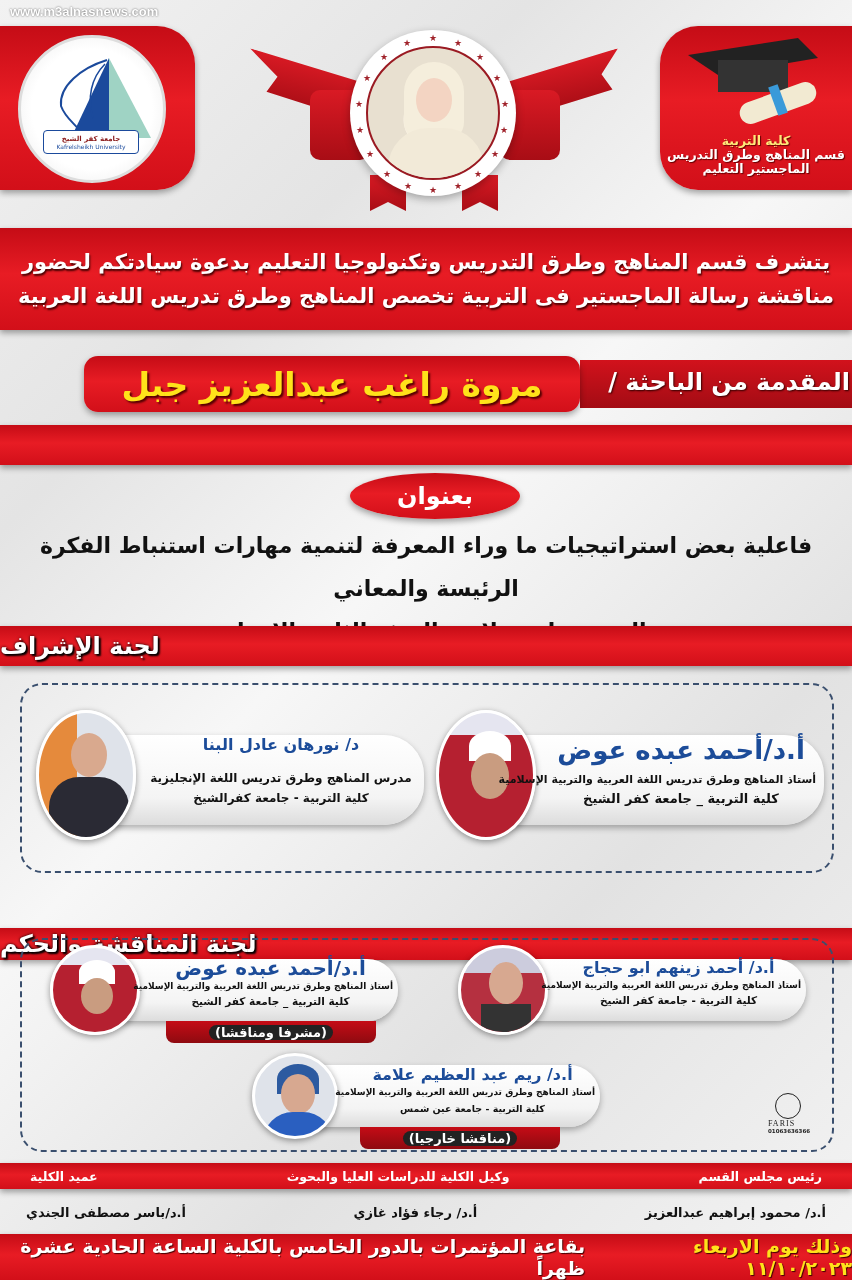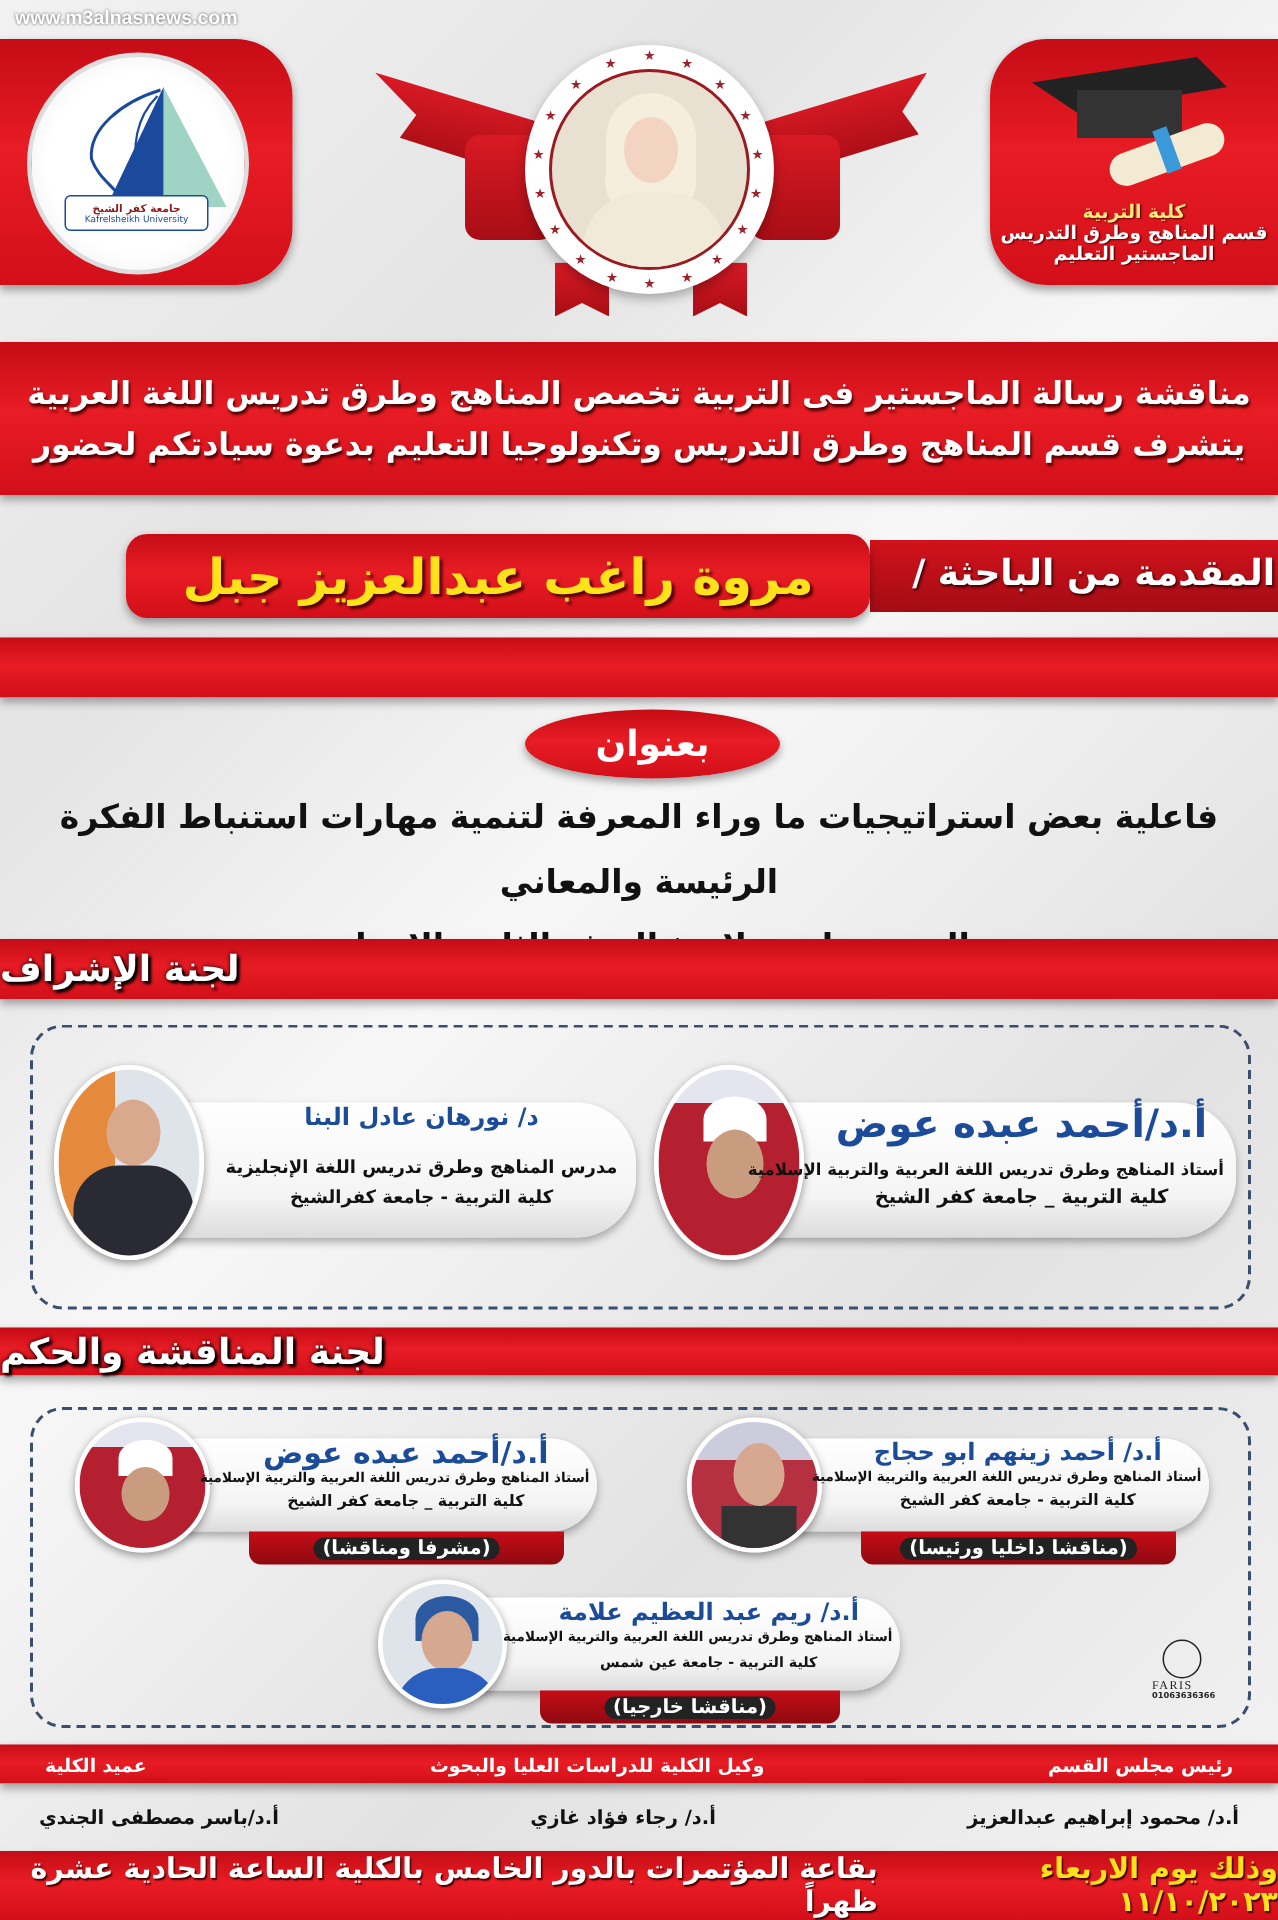--- a/index.html
+++ b/index.html
@@ -104,22 +104,22 @@
     <rect x="40" y="30" width="70" height="32" fill="#333"></rect>
     <rect x="60" y="62" width="80" height="22" rx="11" fill="#f2ead2" transform="rotate(-20 100 73)"></rect>
     <rect x="95" y="55" width="10" height="30" fill="#3a9ad9" transform="rotate(-20 100 70)"></rect>
   </svg>
   <span class="first">كلية التربية</span>
   <span>قسم المناهج وطرق التدريس</span>
   <span>الماجستير التعليم</span>
 </div>
 
 <div class="abs redbox invite">
+  <div>يتشرف قسم المناهج وطرق التدريس وتكنولوجيا التعليم بدعوة سيادتكم لحضور</div>
   <div>مناقشة رسالة الماجستير فى التربية تخصص المناهج وطرق تدريس اللغة العربية</div>
-  <div>يتشرف قسم المناهج وطرق التدريس وتكنولوجيا التعليم بدعوة سيادتكم لحضور</div>
 </div>
 
 <div class="abs presenter-tail"></div>
 <div class="abs presenter-label" style="color:#fff;text-shadow:1px 1px 2px #300">المقدمة من الباحثة /</div>
 <div class="abs redbox presenter-pill">
   <span>مروة راغب عبدالعزيز جبل</span>
 </div>
 
 <div class="abs band redbox" style="top:425px;height:40px"></div>
 
@@ -151,37 +151,34 @@
   <div class="pill" style="left:60px;top:30px;width:328px;height:90px"></div>
   <div class="photo" style="left:0;top:5px;width:100px;height:130px;background:linear-gradient(90deg,#e58a3c 0 40%,#dfe3ea 40% 100%)">
     <div style="position:absolute;left:32px;top:20px;width:36px;height:44px;border-radius:50%;background:#d9a98e"></div>
     <div style="position:absolute;left:10px;top:64px;width:80px;height:70px;border-radius:30px 30px 0 0;background:#2a2a34"></div>
   </div>
   <div class="name" style="left:110px;top:30px;width:270px;font-size:16px">د/ نورهان عادل البنا</div>
   <div class="line" style="left:110px;top:66px;width:270px;font-size:12px">مدرس المناهج وطرق تدريس اللغة الإنجليزية</div>
   <div class="line" style="left:110px;top:86px;width:270px;font-size:12px">كلية التربية - جامعة كفرالشيخ</div>
 </div>
 
-<div class="abs band redbox" style="top:885px;height:32px">
+<div class="abs band redbox" style="top:928px;height:32px">
   <span style="font-size:24px">لجنة المناقشة والحكم</span>
 </div>
 <div class="abs dash-box" style="left:20px;top:938px;width:814px;height:214px"></div>
 
 <div class="card" style="left:456px;top:943px;width:350px;height:100px">
   <div class="pill" style="left:50px;top:16px;width:300px;height:62px"></div>
   <div class="photo" style="left:2px;top:2px;width:90px;height:90px;background:linear-gradient(180deg,#ccd 0 30%,#b53040 30% 100%)">
     <div style="position:absolute;left:28px;top:14px;width:34px;height:42px;border-radius:50%;background:#d7a890"></div>
     <div style="position:absolute;left:20px;top:56px;width:50px;height:40px;background:#333"></div>
   </div>
   <div class="name" style="left:100px;top:15px;width:245px;font-size:16px">أ.د/ أحمد زينهم ابو حجاج</div>
   <div class="line" style="left:100px;top:37px;width:245px;font-size:9px">أستاذ المناهج وطرق تدريس اللغة العربية والتربية الإسلامية</div>
   <div class="line" style="left:100px;top:51px;width:245px;font-size:10.5px">كلية التربية - جامعة كفر الشيخ</div>
-  <div class="role" style="left:118px;top:78px;width:210px">
-      <span>(مناقشا داخليا ورئيسا)</span>
-    </div>
 </div>
 
 <div class="card" style="left:48px;top:943px;width:350px;height:100px">
   <div class="pill" style="left:50px;top:16px;width:300px;height:62px"></div>
   <div class="photo" style="left:2px;top:2px;width:90px;height:90px;background:linear-gradient(180deg,#e5e5f0 0 20%,#b52030 20% 100%)">
     <div style="position:absolute;left:26px;top:12px;width:36px;height:24px;border-radius:50% 50% 0 0;background:#fff"></div>
     <div style="position:absolute;left:28px;top:30px;width:32px;height:36px;border-radius:50%;background:#c99c80"></div>
   </div>
   <div class="name" style="left:100px;top:13px;width:245px;font-size:20px">أ.د/أحمد عبده عوض</div>
   <div class="line" style="left:100px;top:38px;width:245px;font-size:9px">أستاذ المناهج وطرق تدريس اللغة العربية والتربية الإسلامية</div>

